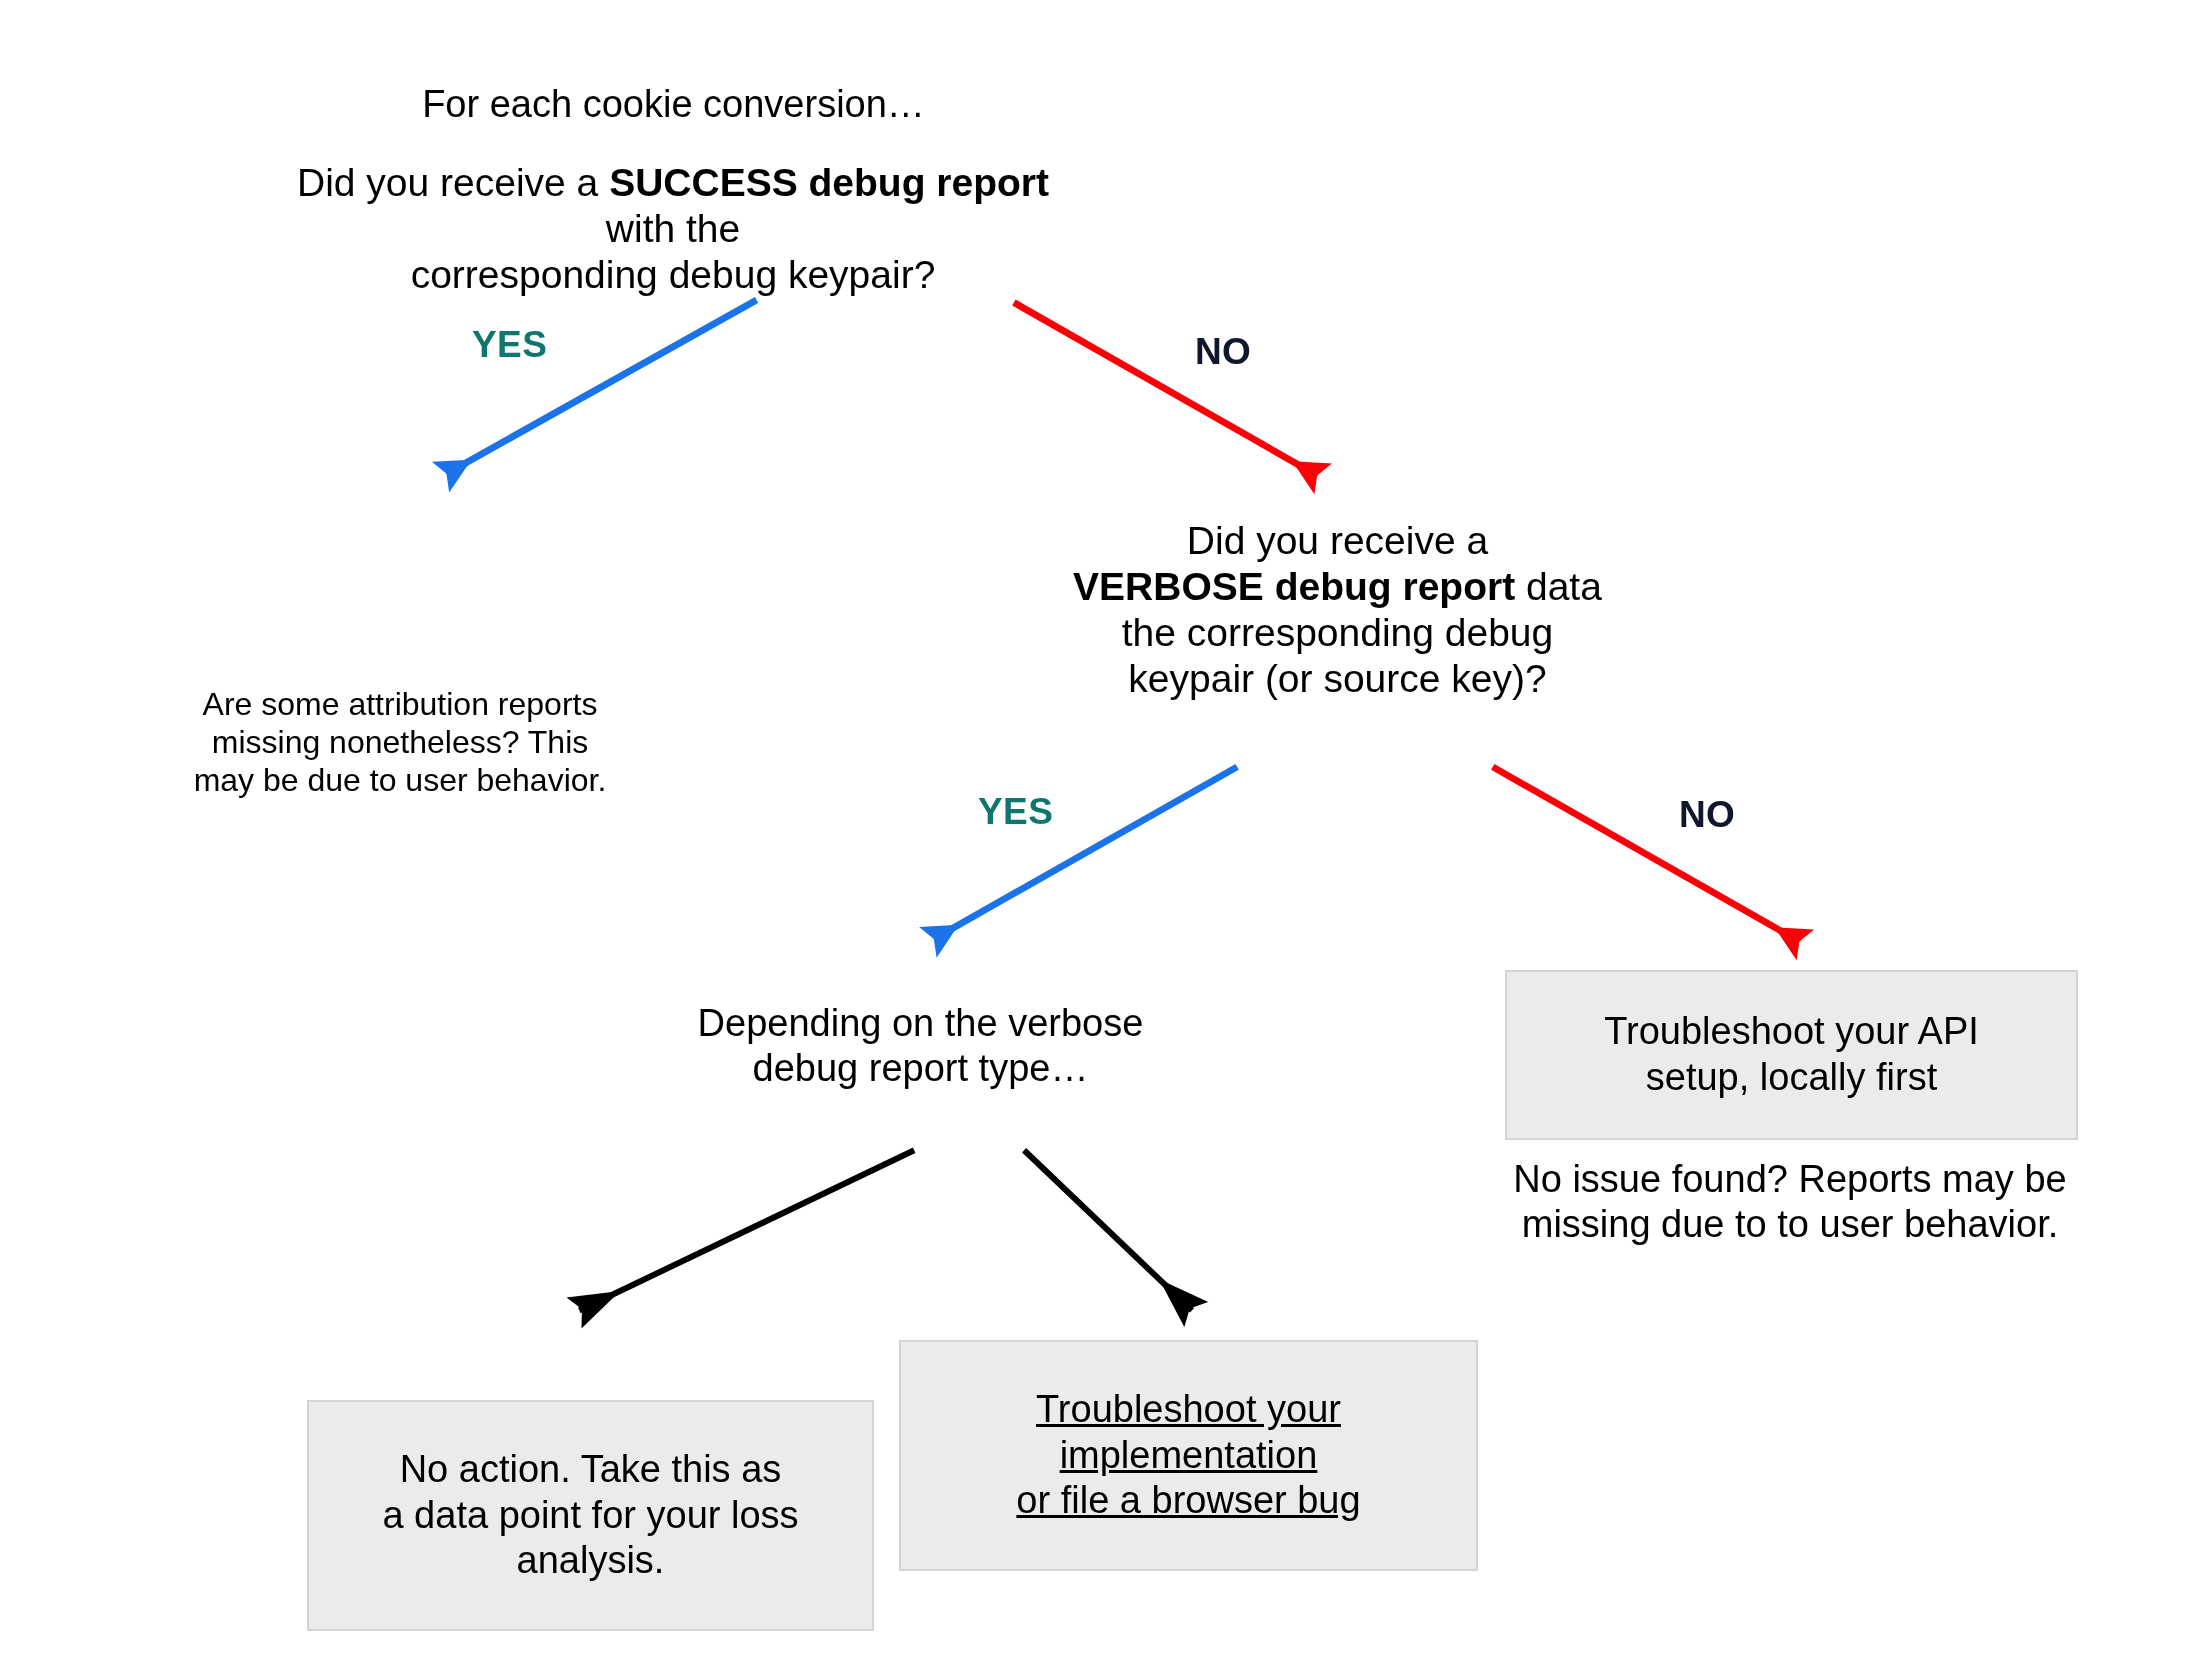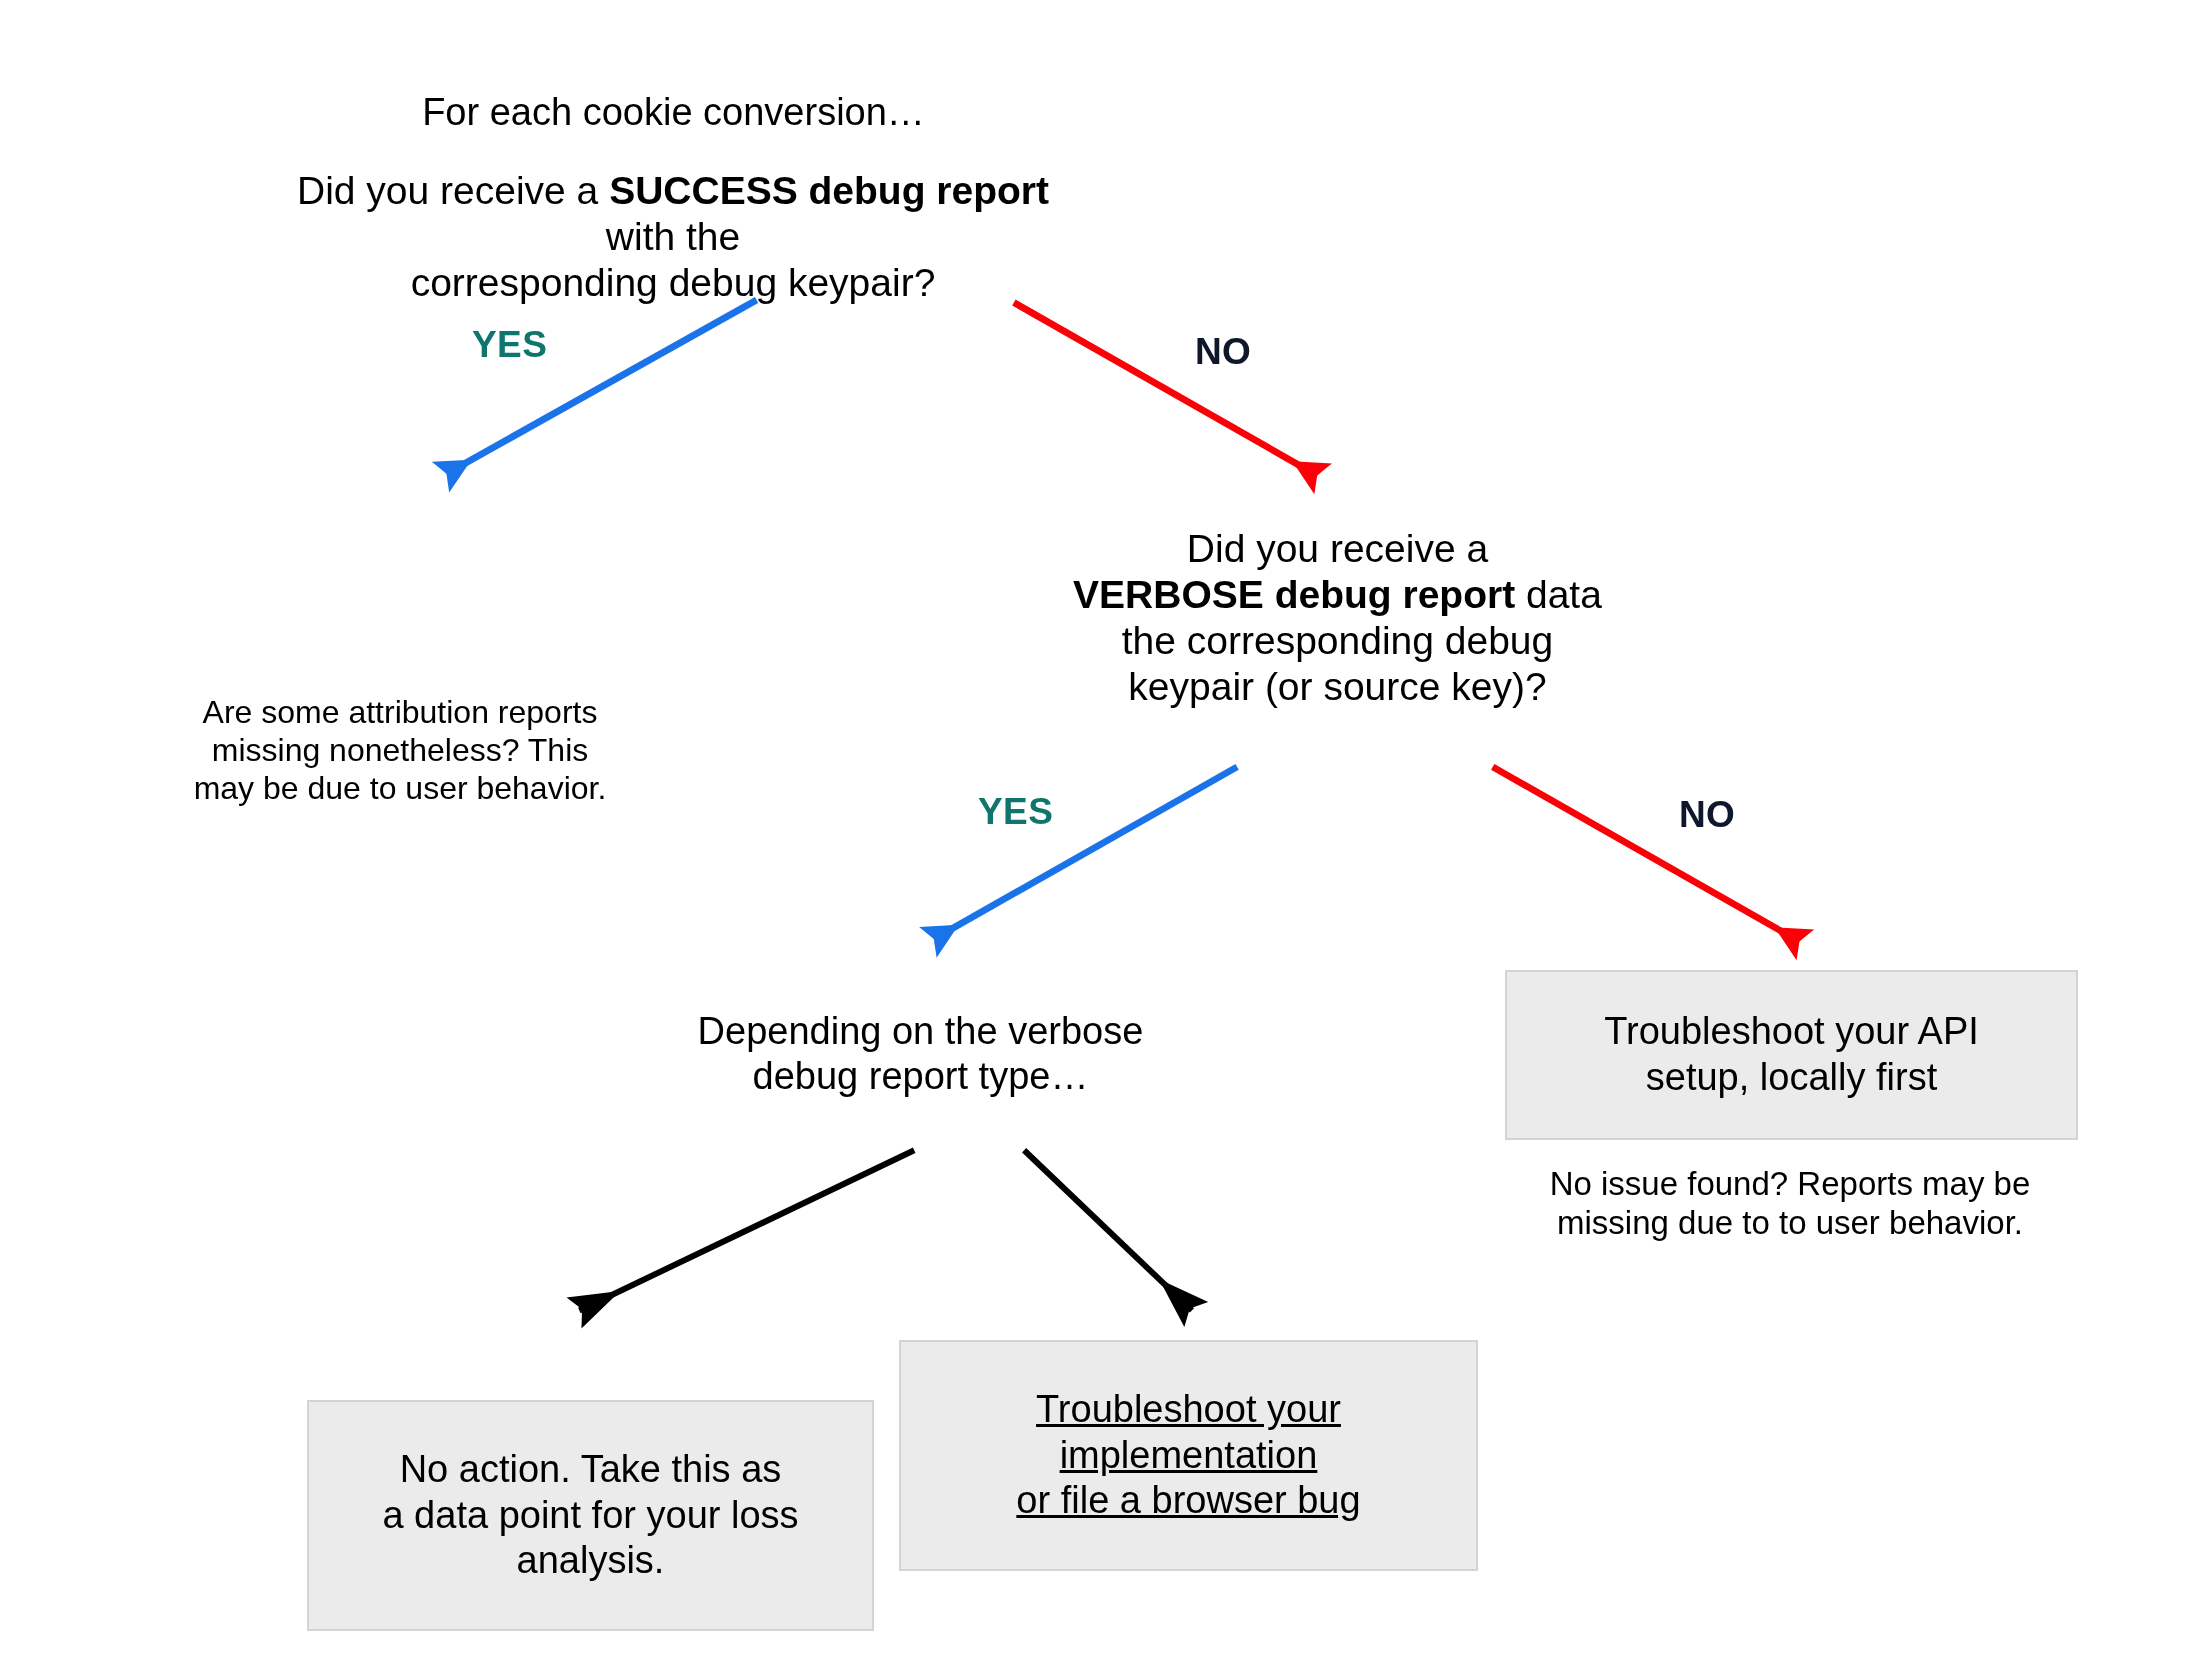--- a/index.html
+++ b/index.html
@@ -16,21 +16,20 @@
     font-family: "Liberation Sans", "DejaVu Sans", sans-serif;
     color: #000000;
   }
   .txt {
     position: absolute;
     text-align: center;
     line-height: 1.18;
     color: #000000;
     white-space: pre-line;
     font-weight: 400;
-    margin-top: 8px;
   }
   .node-box {
     position: absolute;
     background: #ebebeb;
     border: 2.6px solid #d4d4d4;
     box-sizing: border-box;
     display: flex;
     align-items: center;
     justify-content: center;
     text-align: center;
@@ -108,21 +107,21 @@
   <div class="edge-label yes-label" style="left:978px; top:791px; font-size:37px;">YES</div>
 
   <div class="edge-label no-label" style="left:1679px; top:794px; font-size:37px;">NO</div>
 
   <div class="txt" style="left:631px; top:1001px; width:579px; font-size:38px;">Depending on the verbose
 debug report type…</div>
 
   <div class="node-box" style="left:1505px; top:970px; width:573px; height:170px; font-size:38px;">Troubleshoot your API
 setup, locally first</div>
 
-  <div class="txt" style="left:1449px; top:1157px; width:682px; font-size:33px;">No issue found? Reports may be
+  <div class="txt" style="left:1449px; top:1157px; width:682px; font-size:38px;">No issue found? Reports may be
 missing due to to user behavior.</div>
 
   <div class="node-box" style="left:307px; top:1400px; width:567px; height:231px; font-size:38px;">No action. Take this as
 a data point for your loss
 analysis.</div>
 
   <div class="node-box" style="left:899px; top:1340px; width:579px; height:231px; font-size:38px;text-decoration:underline;">Troubleshoot your
 implementation
 or file a browser bug</div>
 

